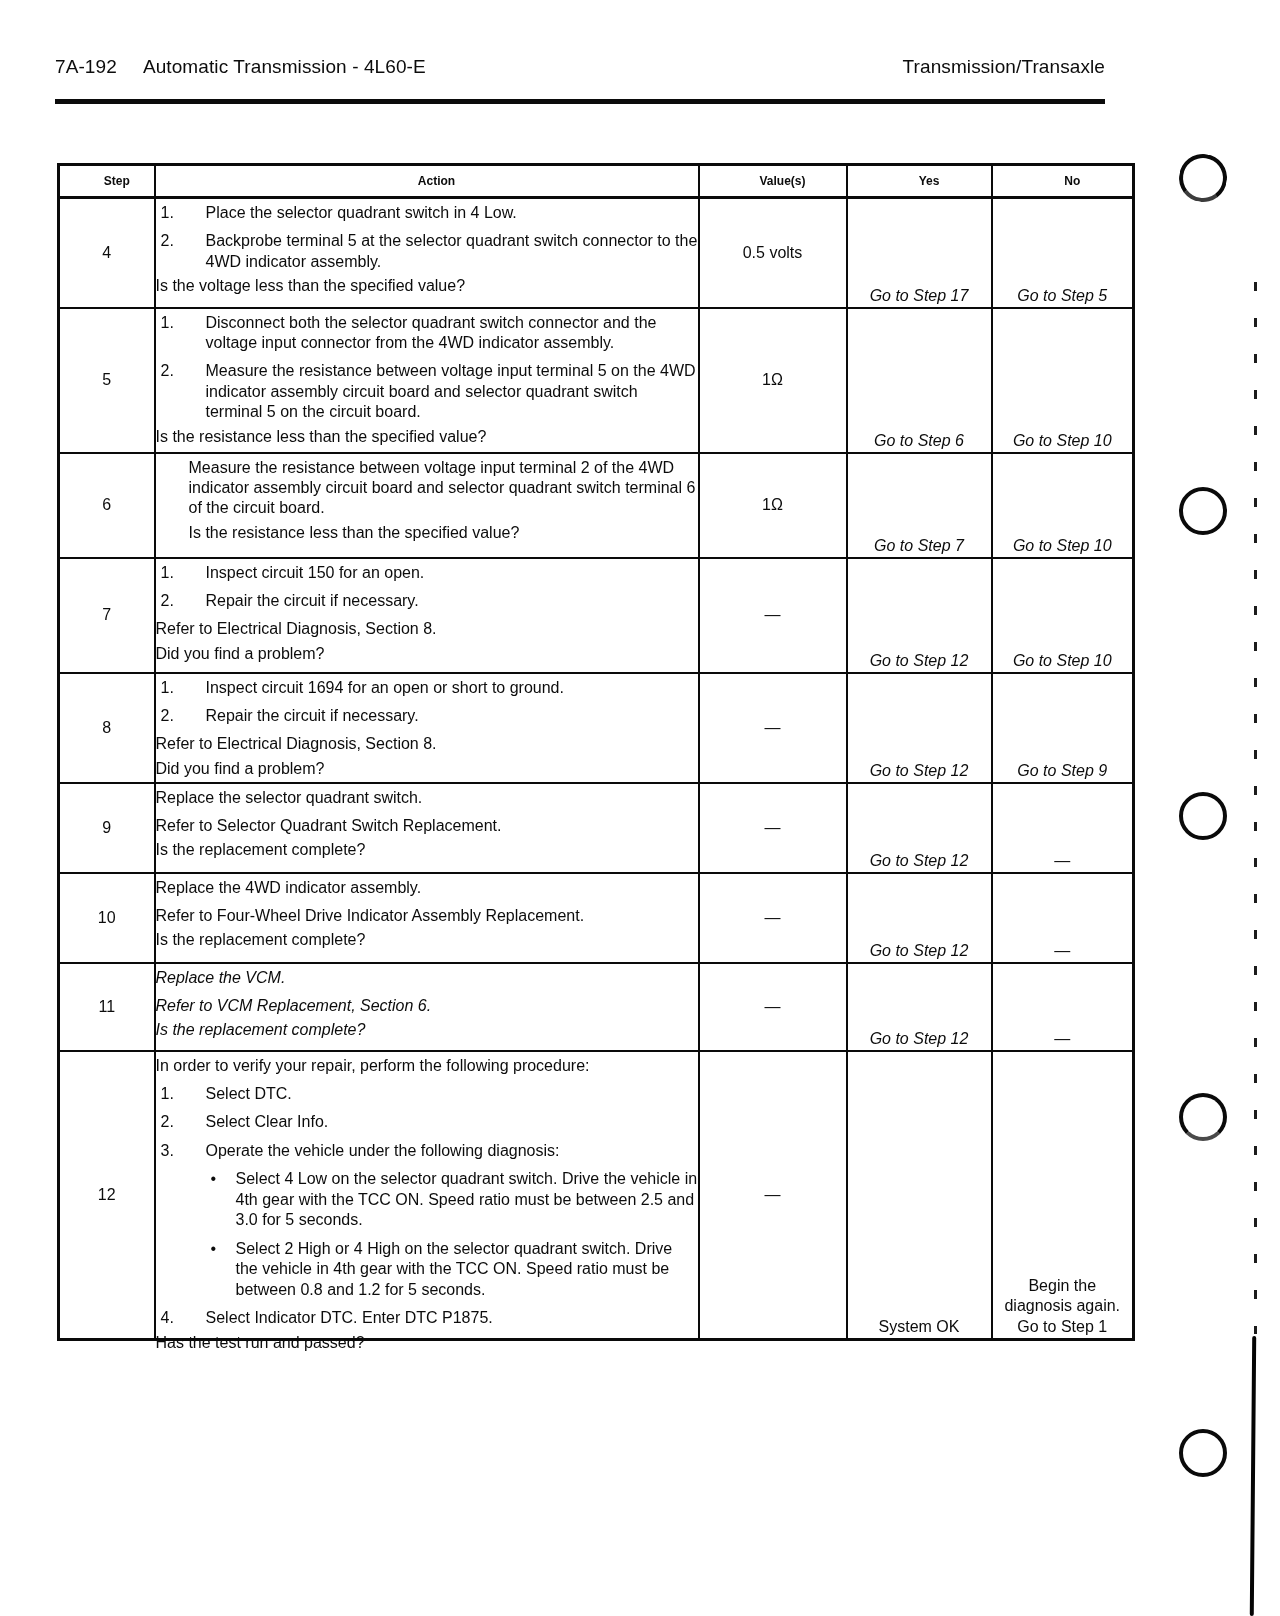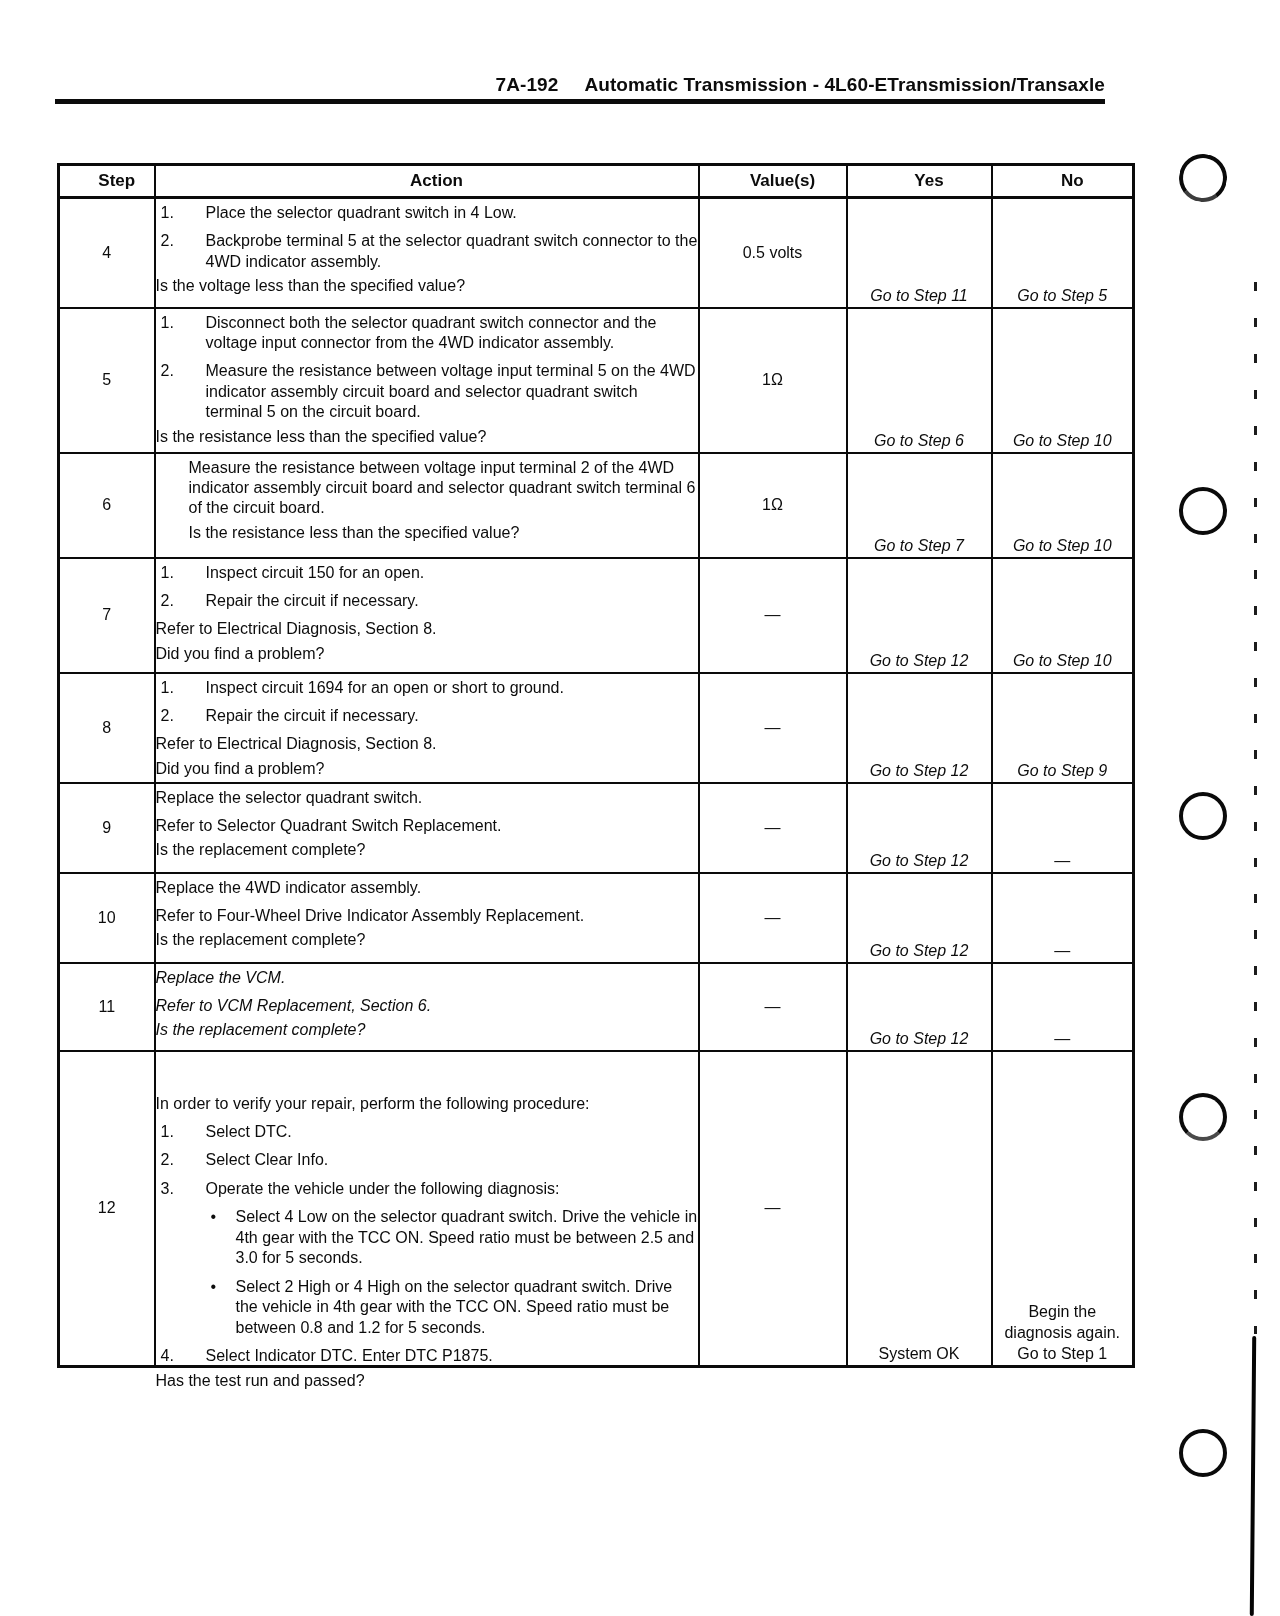--- a/index.html
+++ b/index.html
@@ -4,39 +4,39 @@
 <style>
   * { margin:0; padding:0; box-sizing:border-box; }
   html,body { background:#e8e8e8; }
   body { font-family:"Liberation Sans","DejaVu Sans",sans-serif; color:#0c0c0c; }
   .page {
     position:relative; width:1280px; height:1616px; background:#ffffff;
     overflow:hidden;
   }
 
   
-  .pg-header { position:absolute; top:74px; left:55px; width:1050px;
-    display:flex; justify-content:flex-end; align-items:baseline;
-    font-weight:bold; font-size:19px; letter-spacing:0.1px; }
+  .pg-header { position:absolute; top:56px; left:55px; width:1050px;
+    display:flex; justify-content:space-between; align-items:baseline;
+    font-weight:normal; font-size:19px; letter-spacing:0.1px; }
   .pg-header .left span { margin-right:26px; }
   .pg-header .left span:last-child { margin-right:0; }
   .hdr-rule { position:absolute; top:99px; left:55px; width:1050px; height:5px;
     background:#0b0b0b; }
 
   
   .tbl-title { position:absolute; top:118px; left:57px; width:1075px;
     text-align:center; font-weight:bold; font-size:20px; }
 
   
   table.diag { position:absolute; top:163px; left:57px;
     border-collapse:collapse; table-layout:fixed; width:1075px;
     background:#fff; }
   table.diag, table.diag th, table.diag td { border:2px solid #0a0a0a; }
   table.diag { border-width:3px; }
-  table.diag th { height:33px; font-size:17px; font-weight:bold;
+  table.diag th { height:33px; font-size:12px; font-weight:bold;
     text-align:center; vertical-align:middle; border-bottom-width:3px;padding-left:20px; }
   table.diag td { font-size:16px; padding:0; }
   td[data-name="step-cell"]  { text-align:center; vertical-align:middle; }
   td[data-name="value-cell"] { text-align:center; vertical-align:middle; }
   td[data-name="yes-cell"], td[data-name="no-cell"] {
     text-align:center; vertical-align:bottom; padding:0 6px 9px 6px; line-height:1.3; }
   td[data-name="action-cell"] { vertical-align:top; padding:7px 26px 7px 11px; }
   .aw { display:flex; flex-direction:column; }
   .ai { line-height:1.28; margin:4px 0; }
   .ai.num { display:flex; }
@@ -103,21 +103,21 @@
               </div>
               <div data-name="action-item" class="ai num">
                 <span data-name="list-number" class="n">2.</span>
                 <span data-name="action-text" class="t">Backprobe terminal 5 at the selector quadrant switch connector to the 4WD indicator assembly.</span>
               </div>
               <div data-name="action-item" class="ai question">Is the voltage less than the specified value?</div>
             </div>
           </td>
           <td data-name="value-cell">0.5 volts</td>
           <td data-name="yes-cell">
-            <div data-name="goto-text" class="it">Go to Step 11</div>
+            <div data-name="goto-text" class="it">Go to Step 17</div>
           </td>
           <td data-name="no-cell">
             <div data-name="goto-text" class="it">Go to Step 5</div>
           </td>
         </tr>
         <tr data-name="table-row" style="height: 145px;">
           <td data-name="step-cell">5</td>
           <td data-name="action-cell">
             <div data-name="action-content" class="aw" style="height: 131px;">
               <div data-name="action-item" class="ai num">
@@ -250,21 +250,21 @@
           <td data-name="yes-cell">
             <div data-name="goto-text" class="it">Go to Step 12</div>
           </td>
           <td data-name="no-cell">
             <div data-name="goto-text">—</div>
           </td>
         </tr>
         <tr data-name="table-row" style="height: 289px;">
           <td data-name="step-cell">12</td>
           <td data-name="action-cell">
-            <div data-name="action-content" class="aw" style="height: 275px; margin-top: 38px;">
+            <div data-name="action-content" class="aw" style="height: 275px;">
               <div data-name="action-item" class="ai plain">In order to verify your repair, perform the following procedure:</div>
               <div data-name="action-item" class="ai num">
                 <span data-name="list-number" class="n">1.</span>
                 <span data-name="action-text" class="t">Select DTC.</span>
               </div>
               <div data-name="action-item" class="ai num">
                 <span data-name="list-number" class="n">2.</span>
                 <span data-name="action-text" class="t">Select Clear Info.</span>
               </div>
               <div data-name="action-item" class="ai num">

